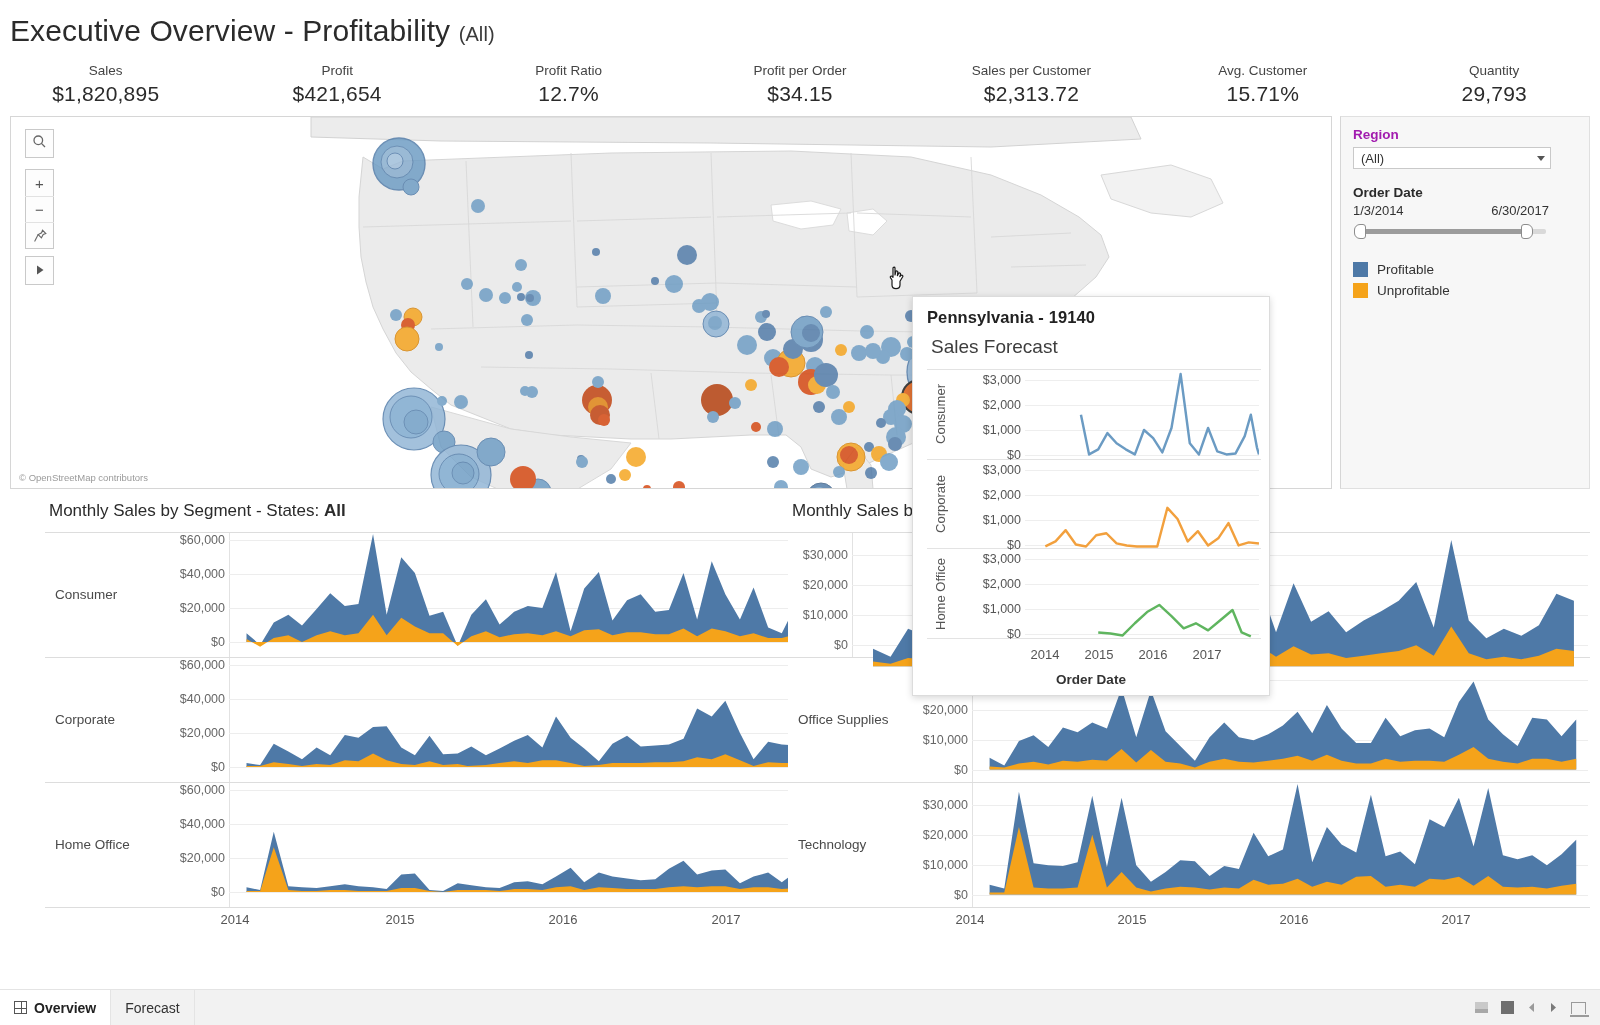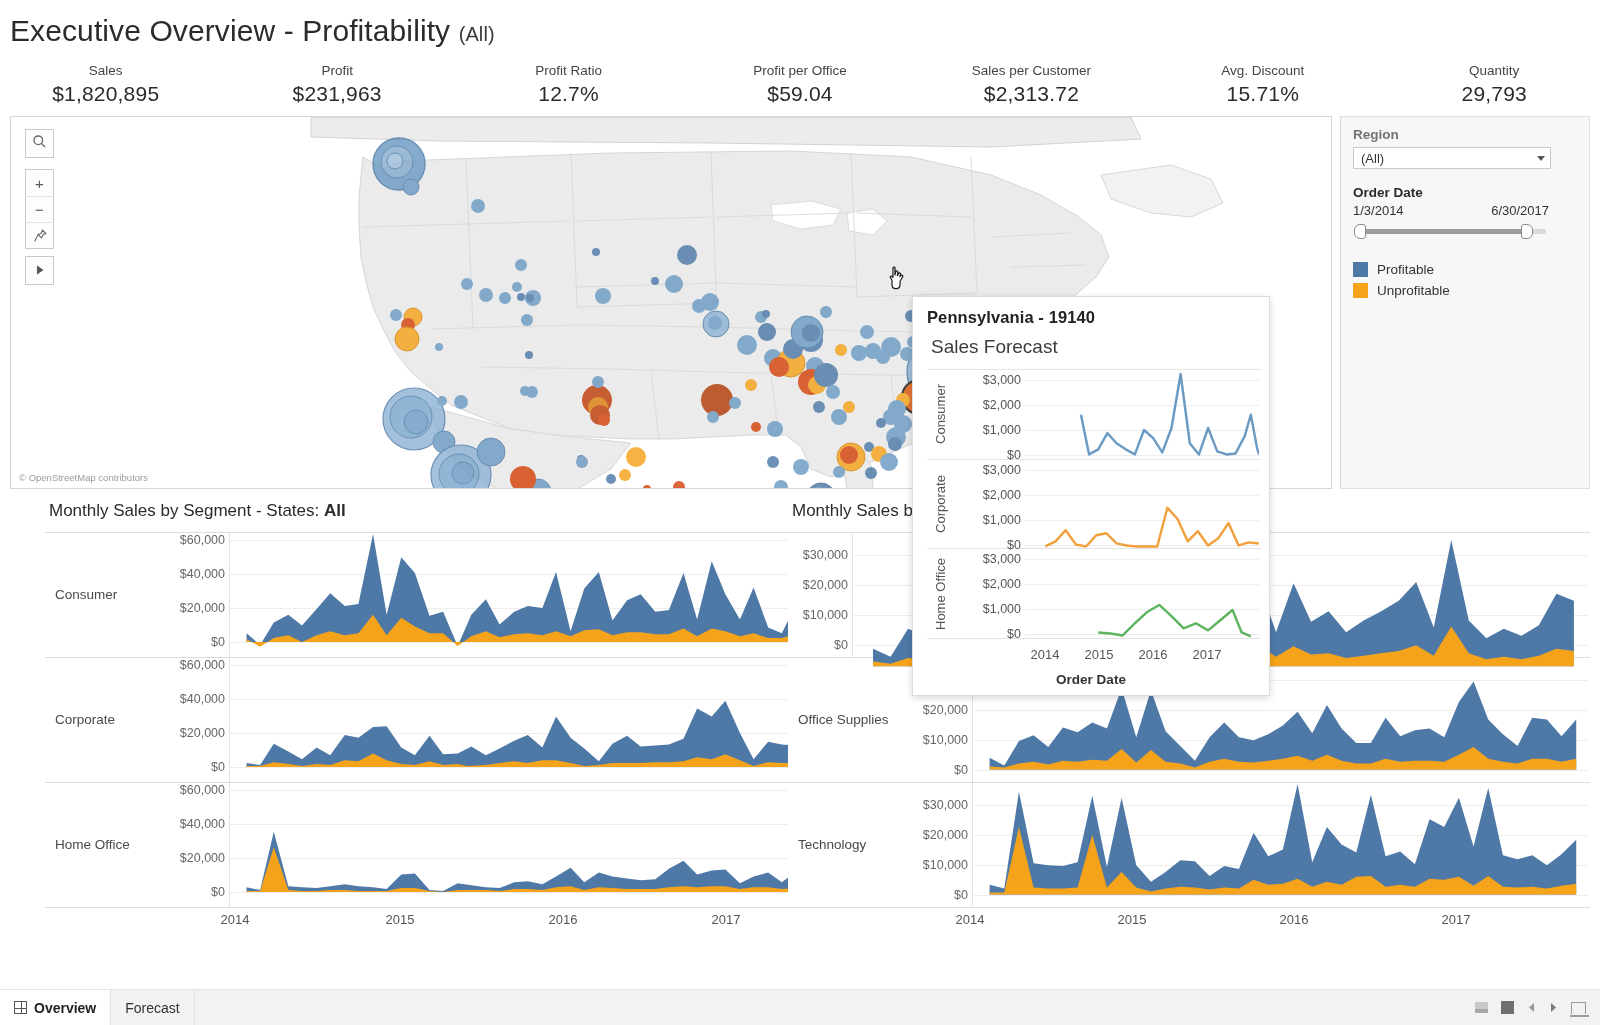--- a/index.html
+++ b/index.html
@@ -62,21 +62,21 @@
   .ctrl-btn.sep { border-top: 1px solid #e2e2e2; }
 
   
   .filter-panel {
     position: absolute; left: 1340px; top: 116px;
     width: 250px; height: 373px;
     background: #f7f7f7; border: 1px solid #e0e0e0;
     border-left: 1px solid #d6d6d6;
     padding: 10px 12px;
   }
-  .flt-title { font-size: 13.5px; font-weight: bold; color: #737373; margin-bottom: 5px; }
+  .flt-title { font-size: 13.5px; font-weight: bold; color: #a21caf; margin-bottom: 5px; }
   .flt-select {
     width: 198px; height: 22px; background: #fff;
     border: 1px solid #c9c9c9; display: flex; align-items: center;
     justify-content: space-between; padding: 0 5px 0 7px;
     font-size: 13px; color: #333;
   }
   .caret { width:0;height:0;border-left:4.5px solid transparent;
            border-right:4.5px solid transparent;border-top:5.5px solid #555; }
   .flt-title2 { font-size: 13.5px; font-weight: bold; color: #2b2b2b;
                 margin-top: 16px; margin-bottom: 3px; }
@@ -190,36 +190,36 @@
     <span class="sub">(All)</span>
   </div>
 
   <div class="kpi-row">
     <div class="kpi">
       <div class="kpi-label">Sales</div>
       <div class="kpi-value">$1,820,895</div>
     </div>
     <div class="kpi">
       <div class="kpi-label">Profit</div>
-      <div class="kpi-value">$231,963</div>
+      <div class="kpi-value">$421,654</div>
     </div>
     <div class="kpi">
       <div class="kpi-label">Profit Ratio</div>
       <div class="kpi-value">12.7%</div>
     </div>
     <div class="kpi">
-      <div class="kpi-label">Profit per Office</div>
-      <div class="kpi-value">$59.04</div>
+      <div class="kpi-label">Profit per Order</div>
+      <div class="kpi-value">$34.15</div>
     </div>
     <div class="kpi">
       <div class="kpi-label">Sales per Customer</div>
       <div class="kpi-value">$2,313.72</div>
     </div>
     <div class="kpi">
-      <div class="kpi-label">Avg. Discount</div>
+      <div class="kpi-label">Avg. Customer</div>
       <div class="kpi-value">15.71%</div>
     </div>
     <div class="kpi">
       <div class="kpi-label">Quantity</div>
       <div class="kpi-value">29,793</div>
     </div>
   </div>
 
   <div class="map-panel">
     <div class="map-canvas">

